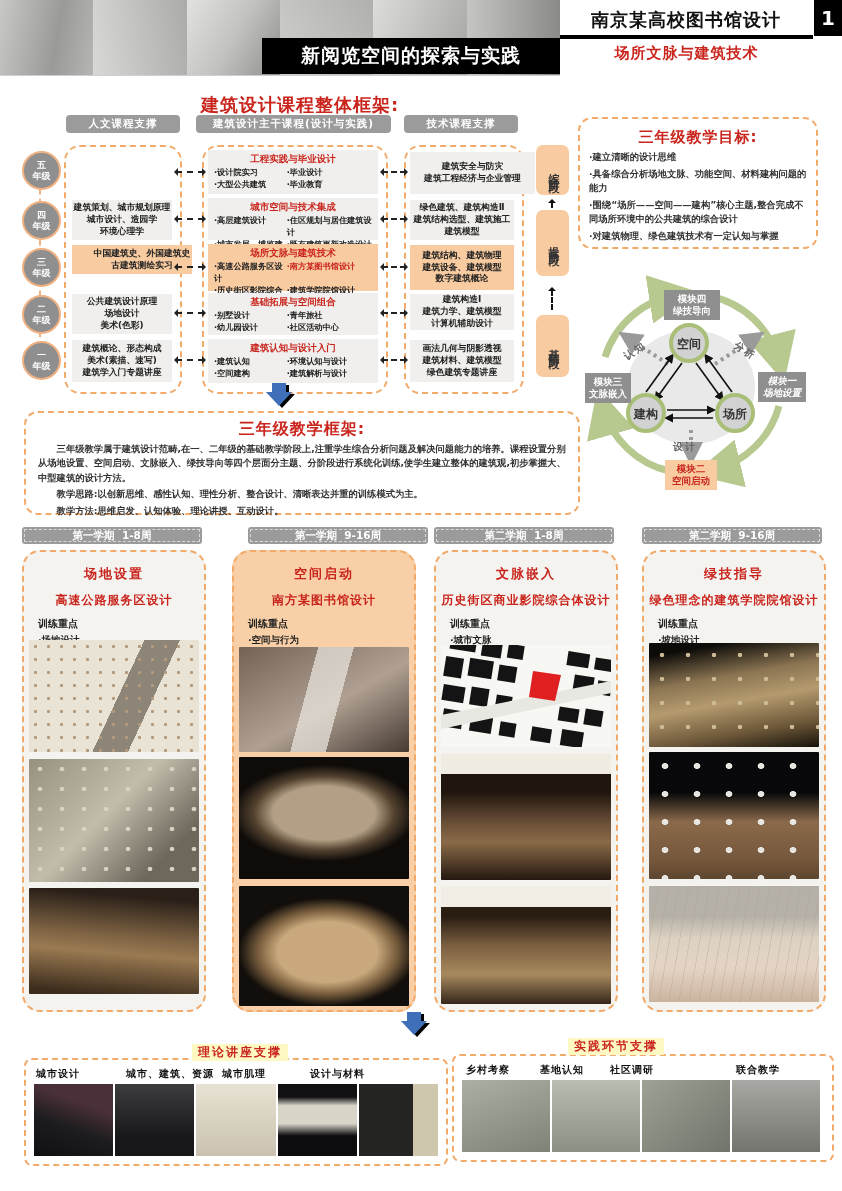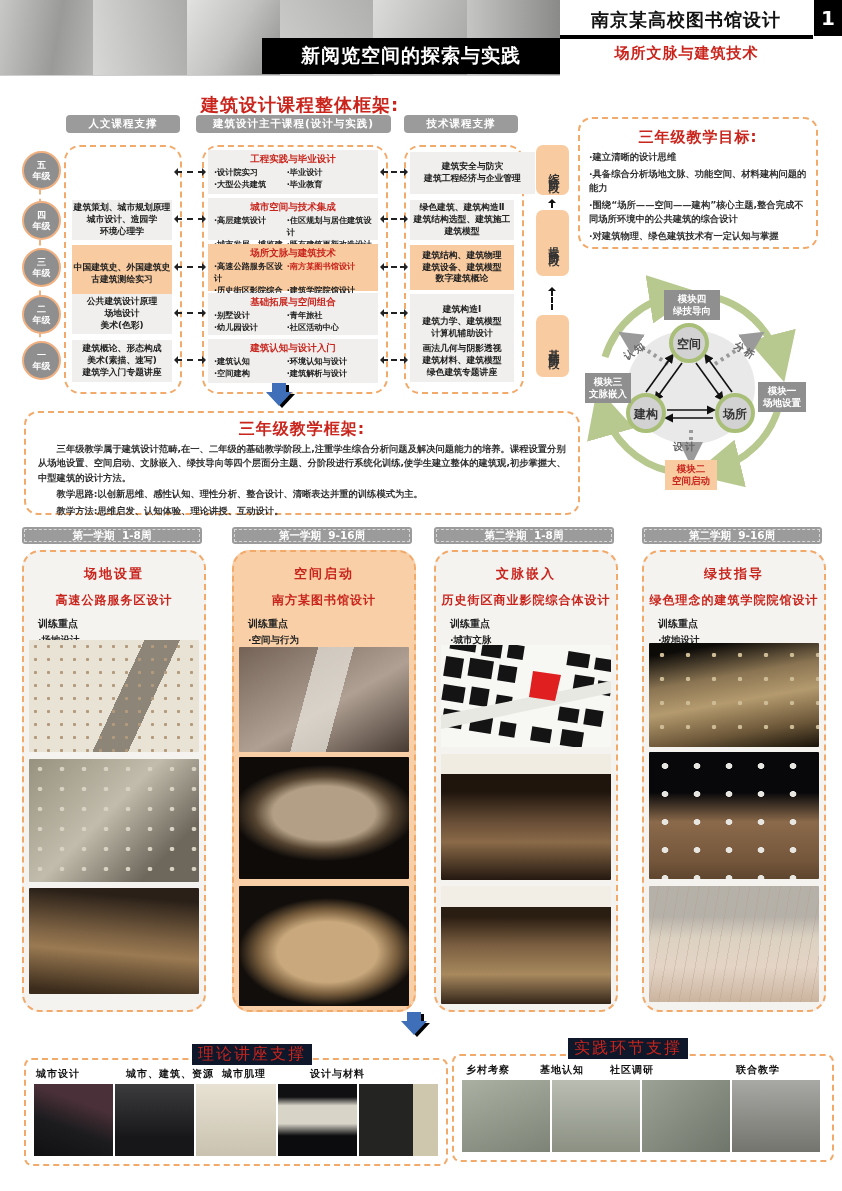--- a/index.html
+++ b/index.html
@@ -76,21 +76,21 @@
   .ph1c{background:linear-gradient(185deg,#2a2018 0 12%,#7d6243 45%,#9a7a52 60%,#3c2c1c 95%);}
   .ph2a{background-image:linear-gradient(105deg,transparent 0 40%,#e8e4dcbb 40% 58%,transparent 58%),linear-gradient(150deg,#746257,#b0a093 55%,#463a32);}
   .ph2b{background:radial-gradient(75% 55% at 50% 46%,#b39f85 0 40%,#53422f 55%,#0e0b09 72%);background-color:#0e0b09;}
   .ph2c{background:radial-gradient(70% 60% at 52% 55%,#c8a87c 0 42%,#7a5f3e 58%,#120e0b 75%);background-color:#120e0b;}
   .ph3b{background:linear-gradient(180deg,#f0ece2 0 16%,#1f150d 16% 30%,#6b5038 55%,#8a6a48 70%,#241810 100%);}
   .ph3c{background:linear-gradient(180deg,#f2eee6 0 18%,#2a1d12 18% 26%,#7a5e40 50%,#a8895e 75%,#35261a 100%);}
   .ph4a{background-image:radial-gradient(#cdbb95 2px,transparent 2.6px),linear-gradient(170deg,#0d0b08 0 10%,#8a7452 35%,#b49a6e 55%,#6b5638 80%,#171209 100%);background-size:26px 24px,100% 100%;}
   .ph4b{background-image:radial-gradient(#e8e6e0 3px,transparent 3.7px),linear-gradient(180deg,#08080a 0 32%,#8a6a4a 55%,#75573c 85%,#5e452e 100%);background-size:32px 28px,100% 100%;}
   .ph4c{background-image:repeating-linear-gradient(100deg,transparent 0 9px,#b59d8a55 9px 10px),linear-gradient(180deg,#b5b0a8 0 26%,#dcd2c2 45%,#e4d4c6 70%,#cbb49e 100%);}
   
-  .bttl{position:absolute;font-size:16px;font-weight:normal;color:#c9251d;letter-spacing:2px;background:#0f172a;padding:0 6px;z-index:3;}
+  .bttl{position:absolute;font-size:12px;font-weight:bold;color:#c9251d;letter-spacing:2px;background:#fef9c3;padding:0 6px;z-index:3;}
   .bbox{position:absolute;border:2px dashed #f2aa6b;border-radius:8px;background:#fff;}
   .blab{position:absolute;top:7px;font-size:10px;font-weight:bold;color:#111;letter-spacing:1px;white-space:pre;}
   .bstrip{position:absolute;left:8px;display:flex;gap:2px;}
   .bp{height:100%;}
   .l1{background:linear-gradient(200deg,#4a3038 0 30%,#1c1c1e 60%,#101012);}
   .l2{background:linear-gradient(180deg,#3c3c3e,#17171a 75%);}
   .l3{background:linear-gradient(180deg,#e8e2d4,#c9c2b0);}
   .l4{background:linear-gradient(180deg,#101012 0 18%,#d8d4c8 30% 55%,#0c0c0e 72%);}
   .l5{background:linear-gradient(90deg,#242422 0 68%,#cfc6ae 68%);}
   .r1{background:linear-gradient(160deg,#aab0a2,#7d8376);}
@@ -163,21 +163,21 @@
       <span>·城市发展、博览建筑设计</span>
       <span>·既有建筑更新改造设计</span>
     </div>
   </div>
   <div class="ybox" style="left:410px;top:200px;width:104px;height:40px;">绿色建筑、建筑构造Ⅱ
 建筑结构选型、建筑施工
 建筑模型</div>
   <div class="darrow" style="left:176px;top:218px;width:28px;"></div>
   <div class="darrow" style="left:382px;top:218px;width:24px;"></div>
 
-  <div class="ybox p" style="left:72px;top:245px;width:100px;height:58px;">中国建筑史、外国建筑史
+  <div class="ybox p" style="left:72px;top:245px;width:100px;height:29px;padding-left:20px;">中国建筑史、外国建筑史
 古建筑测绘实习</div>
   <div class="cbox p" style="left:208px;top:244px;width:170px;height:47px;">
     <div class="ct">场所文脉与建筑技术</div>
     <div class="cg">
       <span>·高速公路服务区设计</span>
       <span class="red">·南方某图书馆设计</span>
       <span>·历史街区影院综合体设计</span>
       <span>·建筑学院院馆设计</span>
     </div>
   </div>
@@ -192,21 +192,21 @@
 美术(色彩)</div>
   <div class="cbox" style="left:208px;top:293px;width:170px;height:42px;">
     <div class="ct">基础拓展与空间组合</div>
     <div class="cg">
       <span>·别墅设计</span>
       <span>·青年旅社</span>
       <span>·幼儿园设计</span>
       <span>·社区活动中心</span>
     </div>
   </div>
-  <div class="ybox" style="left:410px;top:294px;width:104px;height:56px;">建筑构造Ⅰ
+  <div class="ybox" style="left:410px;top:294px;width:104px;height:36px;">建筑构造Ⅰ
 建筑力学、建筑模型
 计算机辅助设计</div>
   <div class="darrow" style="left:176px;top:312px;width:28px;"></div>
   <div class="darrow" style="left:382px;top:312px;width:24px;"></div>
 
   <div class="ybox" style="left:72px;top:340px;width:100px;height:42px;">建筑概论、形态构成
 美术(素描、速写)
 建筑学入门专题讲座</div>
   <div class="cbox" style="left:208px;top:339px;width:170px;height:44px;">
     <div class="ct">建筑认知与设计入门</div>
@@ -283,41 +283,41 @@
       <circle cx="150" cy="151" r="18" fill="#d2d2d2" stroke="#a9bf78" stroke-width="4"></circle>
     </svg>
     <div class="nlabel" style="left:82px;top:74px;">空间</div>
     <div class="nlabel" style="left:39px;top:144px;">建构</div>
     <div class="nlabel" style="left:128px;top:144px;">场所</div>
     <div class="elabel" style="left:38px;top:82px;transform:rotate(-33deg);">认知</div>
     <div class="elabel" style="left:148px;top:82px;transform:rotate(33deg);">分析</div>
     <div class="elabel" style="left:88px;top:178px;">设计</div>
     <div class="mod" style="left:79px;top:28px;width:56px;height:30px;">模块四
 绿技导向</div>
-    <div class="mod" style="left:173px;top:120px;width:48px;height:30px;">模块一
+    <div class="mod" style="left:173px;top:110px;width:48px;height:30px;font-style:italic;">模块一
 场地设置</div>
     <div class="mod hot" style="left:80px;top:198px;width:52px;height:30px;">模块二
 空间启动</div>
     <div class="mod" style="left:0px;top:111px;width:46px;height:30px;">模块三
 文脉嵌入</div>
   </div>
 
   <div class="shead" style="left:22px;top:527px;width:180px;">第一学期  1-8周</div>
   <div class="sbox" style="left:22px;top:550px;">
     <div class="stheme">场地设置</div>
     <div class="sproj">高速公路服务区设计</div>
     <div class="sfocus">训练重点</div>
     <div class="sbul">·场地设计</div>
     <div class="sbul">·功能与流线</div>
     <div class="ph ph1a" style="top:88px;height:112px;"></div>
     <div class="ph ph1b" style="top:207px;height:123px;"></div>
     <div class="ph ph1c" style="top:336px;height:106px;"></div>
   </div>
 
-  <div class="shead" style="left:232px;top:527px;width:180px;">第一学期  9-16周</div>
+  <div class="shead" style="left:248px;top:527px;width:180px;">第一学期  9-16周</div>
   <div class="sbox hot" style="left:232px;top:550px;">
     <div class="stheme">空间启动</div>
     <div class="sproj">南方某图书馆设计</div>
     <div class="sfocus">训练重点</div>
     <div class="sbul">·空间与行为</div>
     <div class="sbul">·功能与结构</div>
     <div class="ph ph2a" style="top:95px;height:105px;"></div>
     <div class="ph ph2b" style="top:205px;height:122px;"></div>
     <div class="ph ph2c" style="top:334px;height:120px;"></div>
   </div>

